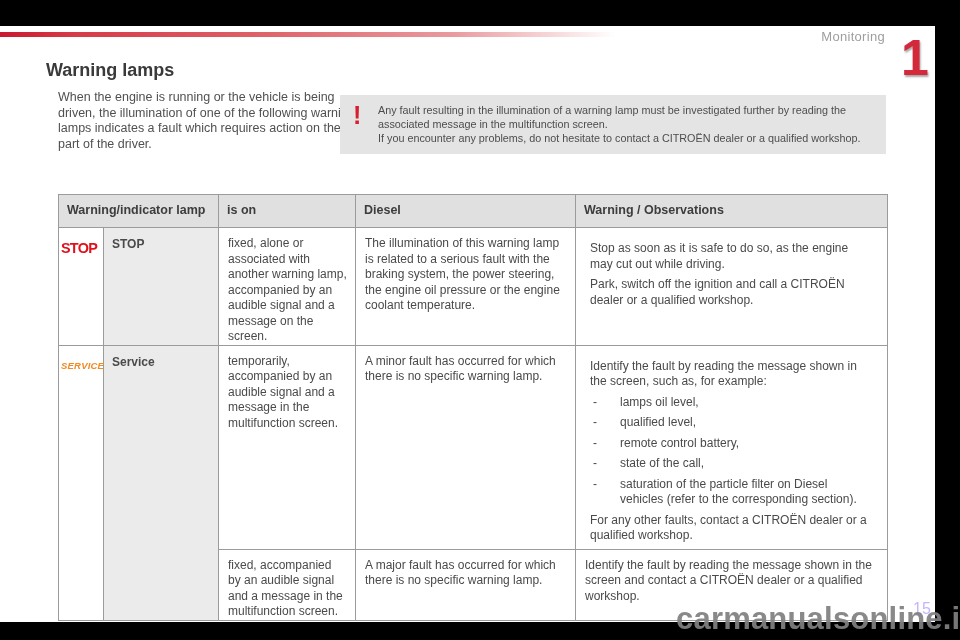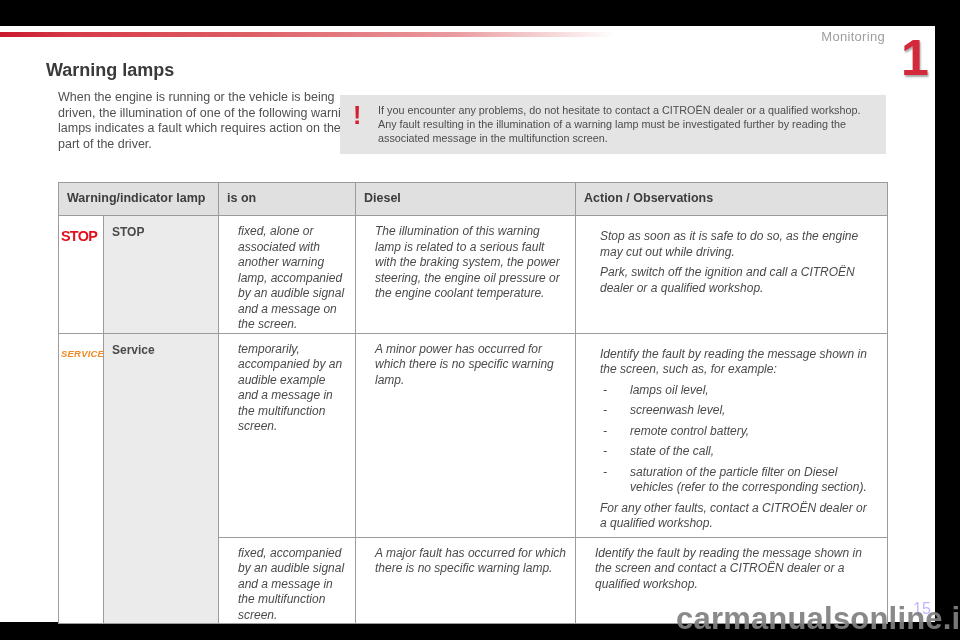--- a/index.html
+++ b/index.html
@@ -45,21 +45,21 @@
     width:498px; min-height:41px;
     background:#e4e4e4;
     padding:8px 10px 8px 38px;
   }
   .notice p { margin:0; font-size:10.8px; line-height:14.2px; color:#4d4d4d; }
   .bang {
     position:absolute; left:13px; top:7px;
     font-size:25px; line-height:26px; font-weight:bold; color:#d6202f;
   }
   table.warn-table {
-    position:absolute; left:58px; top:156px;
+    position:absolute; left:58px; top:168px;
     width:829px;
     border-collapse:collapse; table-layout:fixed;
     border:1px solid #7f7f7f;
   }
   table.warn-table th, table.warn-table td {
     border:1px solid #9b9b9b;
     vertical-align:top;
     font-size:12px; line-height:15.5px; color:#4a4a4a;
   }
   table.warn-table th {
@@ -70,21 +70,21 @@
   tr.rh { height:33px; }
   tr.r1 { height:105px; }
   tr.r2 { height:202px; }
   tr.r3 { height:71px; }
   td.icon-cell { padding:12px 1px 0 2px; text-align:left; background:#fff; }
   td.name-cell {
     background:#ebebeb;
     font-weight:bold; font-size:13px; color:#3d3d3d;
     padding:9px 8px 0 8px;
   }
-  td.body-cell { padding:8px 8px 0 19px; background:#fff;font-style:italic; }
+  td.body-cell { padding:8px 8px 0 9px; background:#fff; }
   td.body-cell div { margin:5px; }
   .stop-icon {
     display:inline-block;
     color:#e2101c; font-weight:bold; font-size:15.5px;
     letter-spacing:-0.8px; transform:scaleX(0.93); transform-origin:left;
   }
   .service-icon {
     display:inline-block;
     color:#f08a24; font-weight:bold; font-style:italic;
     font-size:9.5px; letter-spacing:0.2px;
@@ -109,69 +109,69 @@
 <div class="page">
   <div class="redline"></div>
   <div class="monitoring">Monitoring</div>
   <div class="chapter-num">1</div>
 
   <h1 class="title">Warning lamps</h1>
   <p class="intro">When the engine is running or the vehicle is being driven, the illumination of one of the following warning lamps indicates a fault which requires action on the part of the driver.</p>
 
   <div class="notice">
     <span class="bang">!</span>
+    <p>Any fault resulting in the illumination of a warning lamp must be investigated further by reading the associated message in the multifunction screen.</p>
     <p>If you encounter any problems, do not hesitate to contact a CITROËN dealer or a qualified workshop.</p>
-    <p>Any fault resulting in the illumination of a warning lamp must be investigated further by reading the associated message in the multifunction screen.</p>
   </div>
 
   <table class="warn-table">
     <colgroup>
       <col style="width:45px">
         <col style="width:115px">
         <col style="width:137px">
         <col style="width:220px">
         <col style="width:312px">
     </colgroup>
     <tbody>
         <tr class="rh">
       <th colspan="2">Warning/indicator lamp</th>
       <th>is on</th>
       <th>Diesel</th>
-      <th>Action / Observations</th>
+      <th>Warning / Observations</th>
     </tr>
 
     <tr class="r1">
       <td class="icon-cell">
         <span class="stop-icon">STOP</span>
       </td>
       <td class="name-cell">STOP</td>
       <td class="body-cell">fixed, alone or associated with another warning lamp, accompanied by an audible signal and a message on the screen.</td>
       <td class="body-cell">The illumination of this warning lamp is related to a serious fault with the braking system, the power steering, the engine oil pressure or the engine coolant temperature.</td>
       <td class="body-cell">
         <div>Stop as soon as it is safe to do so, as the engine may cut out while driving.</div>
         <div>Park, switch off the ignition and call a CITROËN dealer or a qualified workshop.</div>
       </td>
     </tr>
 
     <tr class="r2">
       <td class="icon-cell" rowspan="2">
         <span class="service-icon">SERVICE</span>
       </td>
       <td class="name-cell" rowspan="2">Service</td>
-      <td class="body-cell">temporarily, accompanied by an audible example and a message in the multifunction screen.</td>
-      <td class="body-cell">A minor power has occurred for which there is no specific warning lamp.</td>
+      <td class="body-cell">temporarily, accompanied by an audible signal and a message in the multifunction screen.</td>
+      <td class="body-cell">A minor fault has occurred for which there is no specific warning lamp.</td>
       <td class="body-cell">
         <div>Identify the fault by reading the message shown in the screen, such as, for example:</div>
         <div class="li">
           <span class="dash">-</span>
           <span>lamps oil level,</span>
         </div>
         <div class="li">
           <span class="dash">-</span>
-          <span>screenwash level,</span>
+          <span>qualified level,</span>
         </div>
         <div class="li">
           <span class="dash">-</span>
           <span>remote control battery,</span>
         </div>
         <div class="li">
           <span class="dash">-</span>
           <span>state of the call,</span>
         </div>
         <div class="li">

